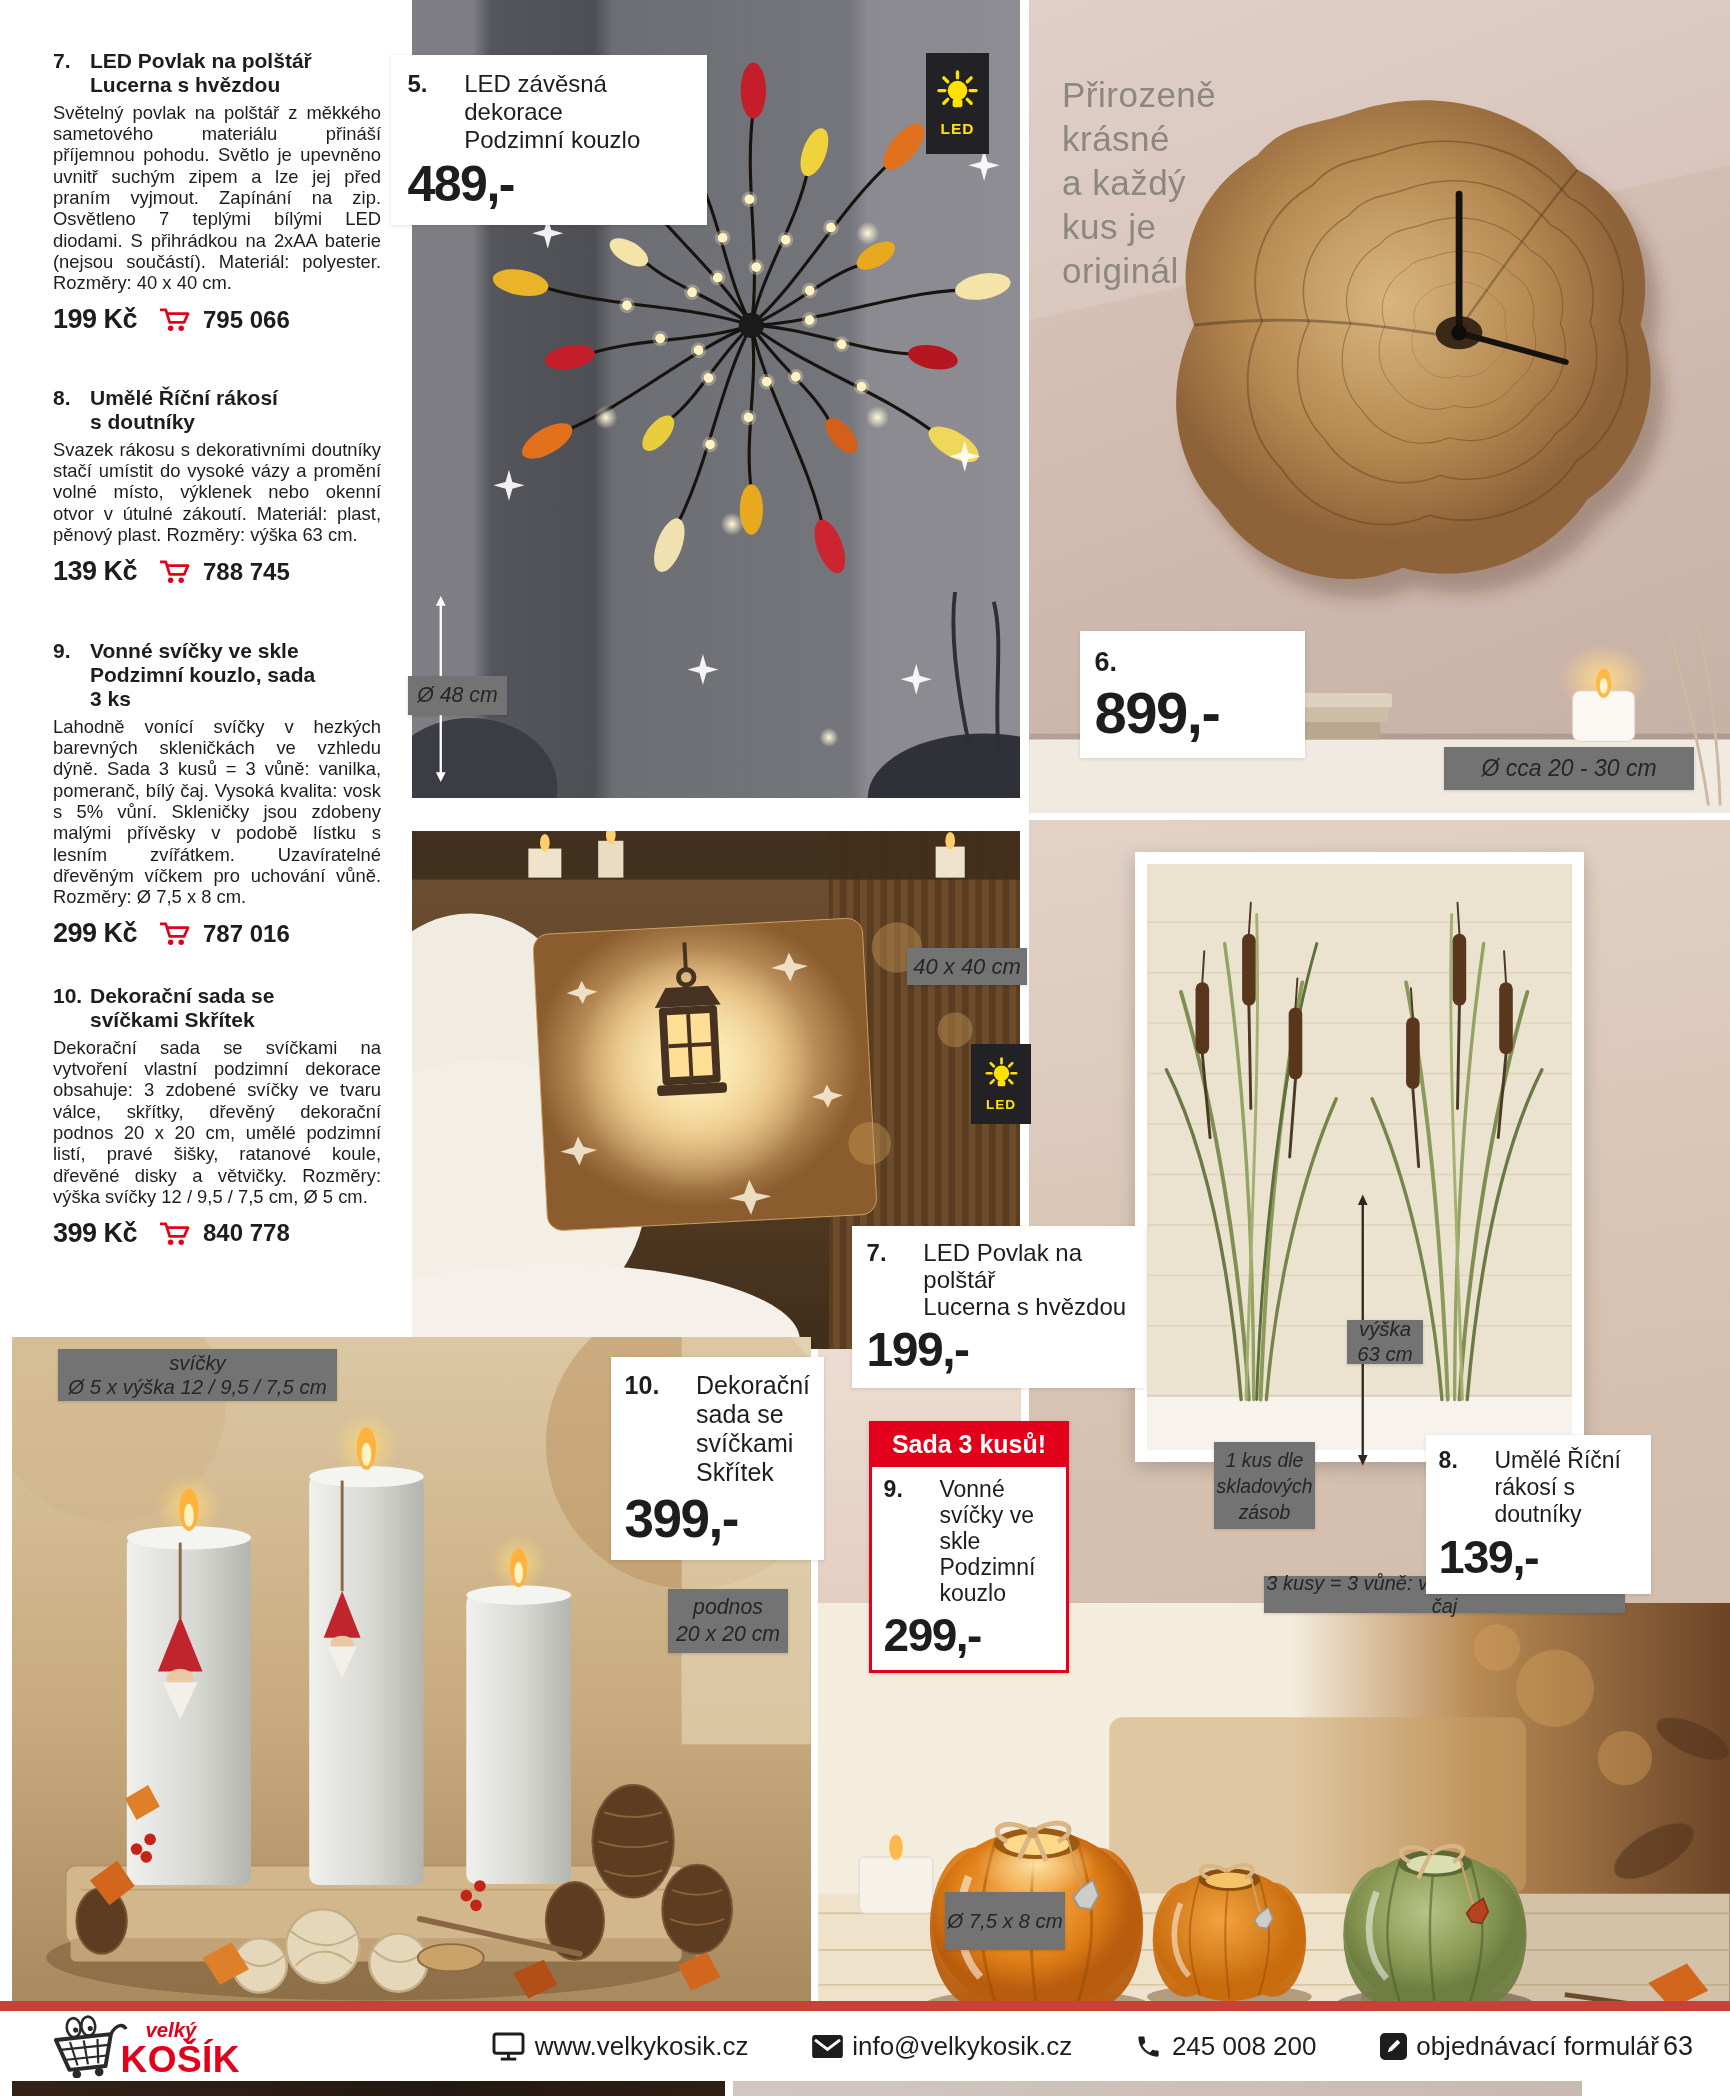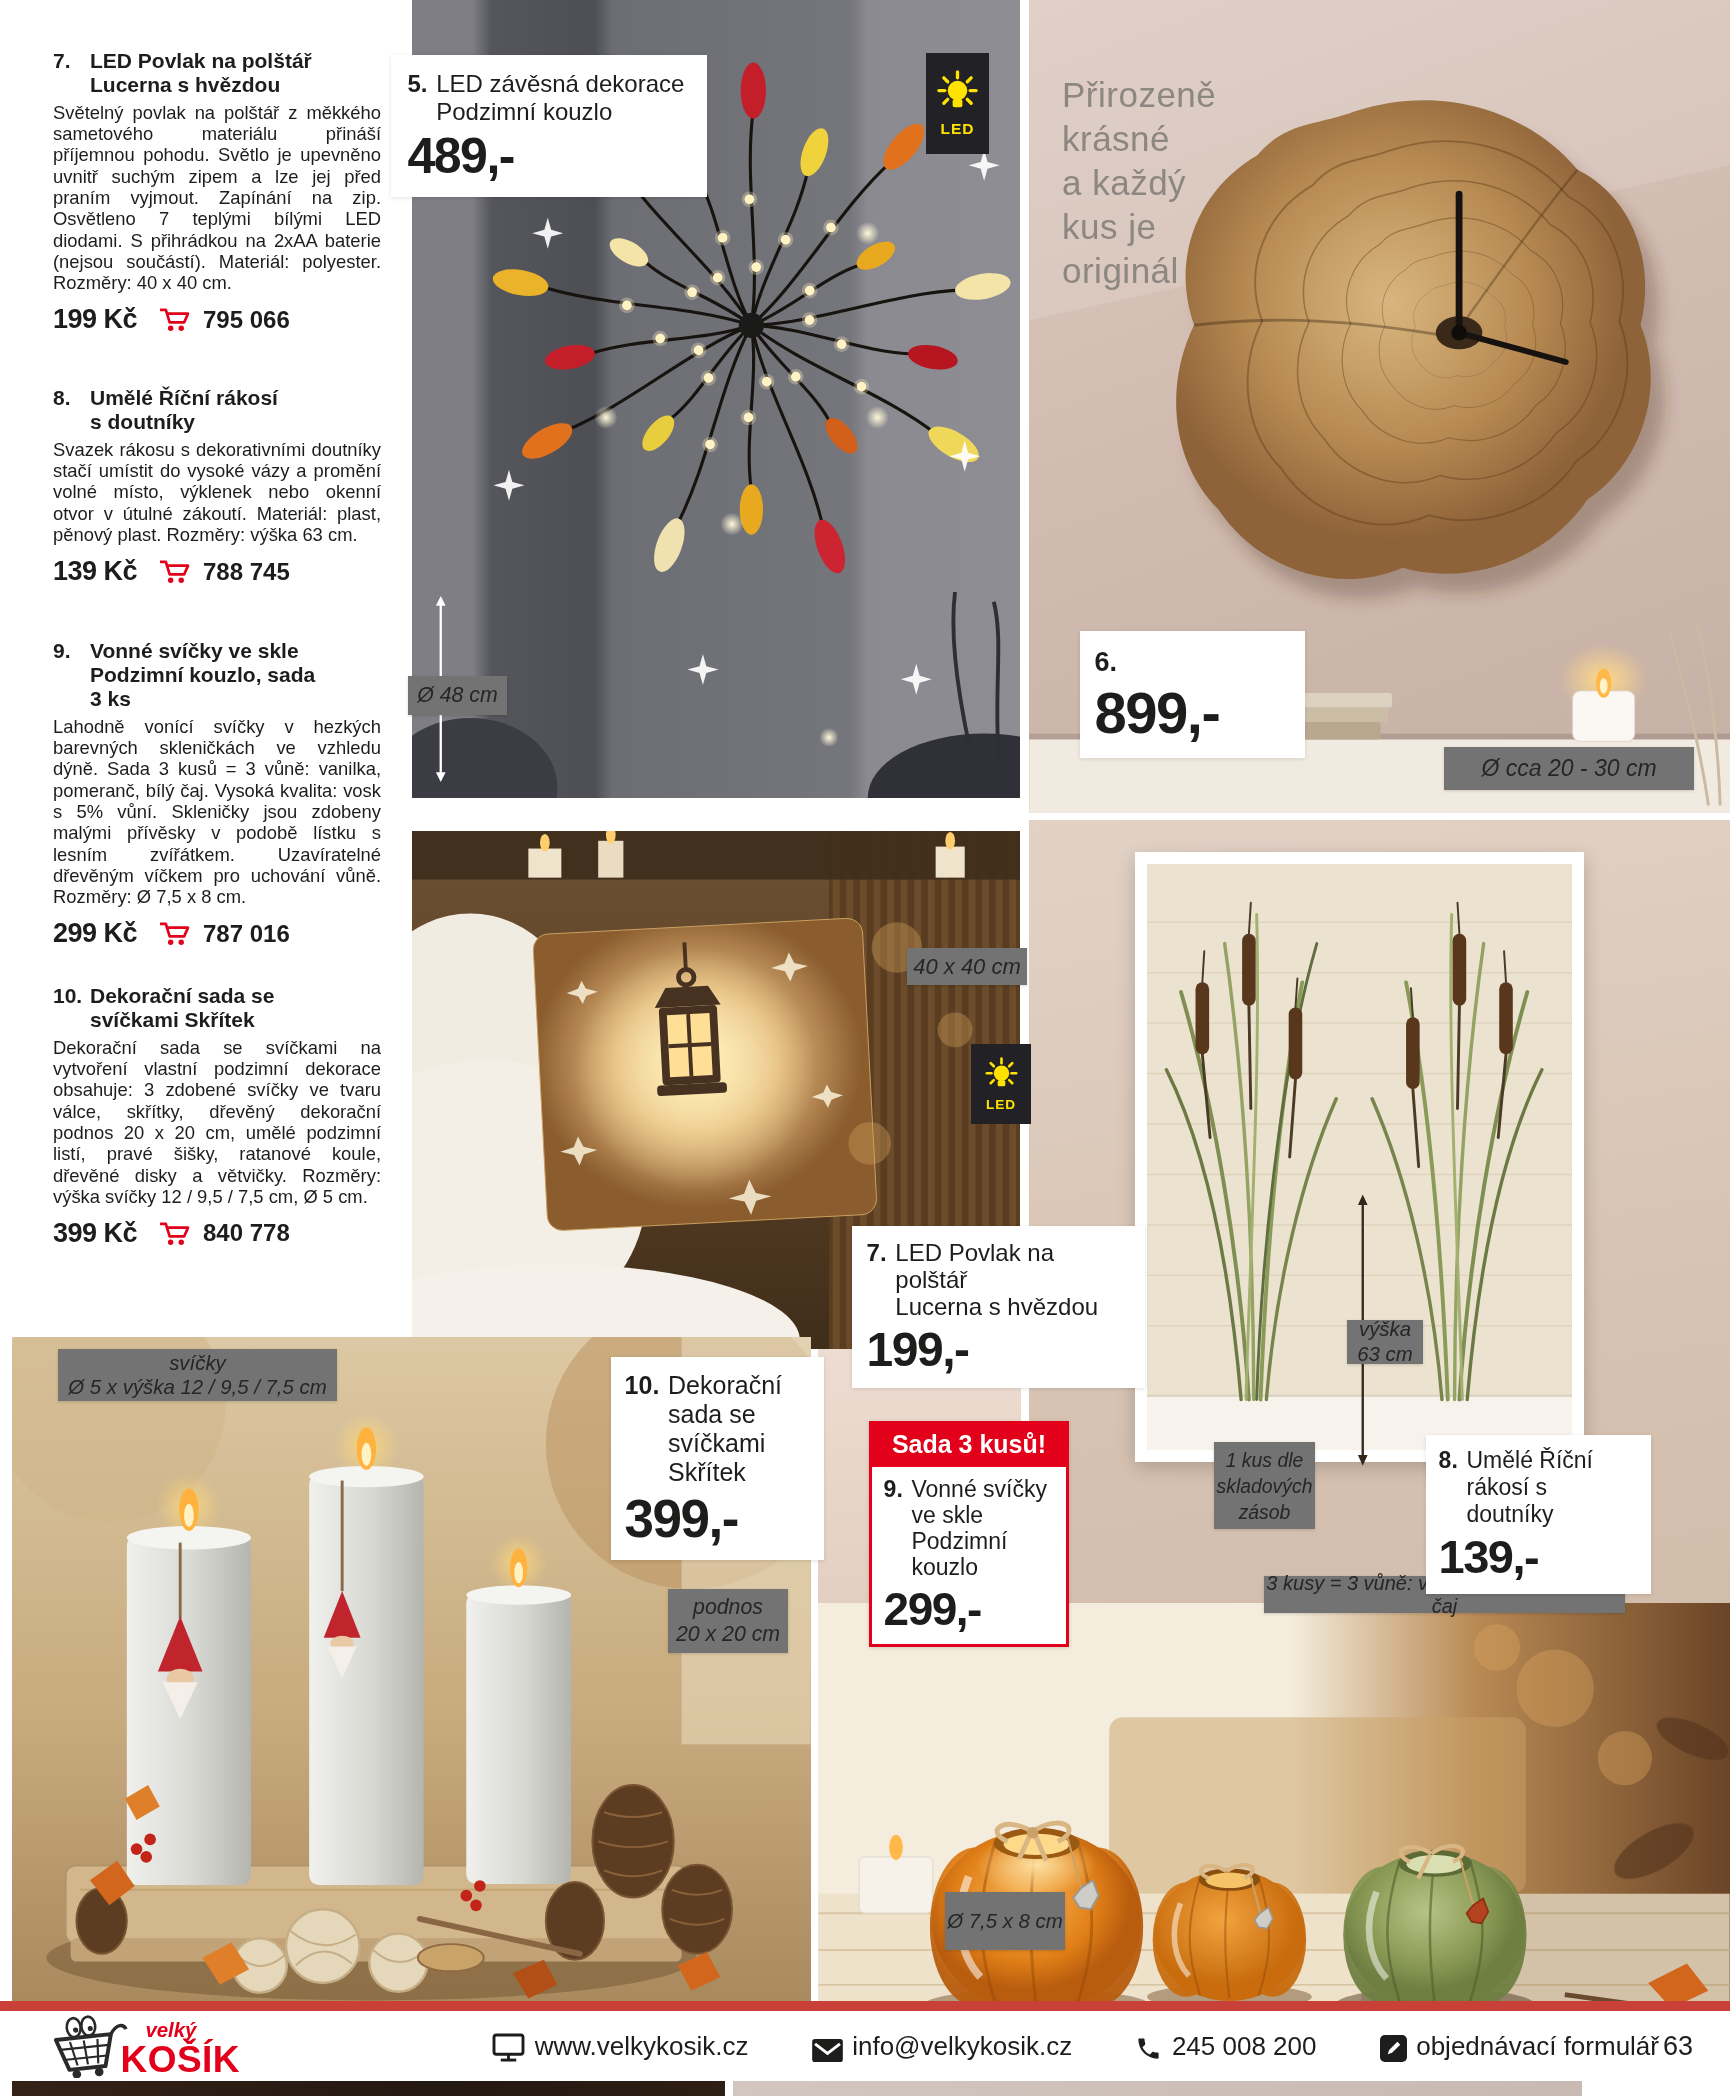--- a/index.html
+++ b/index.html
@@ -16,21 +16,21 @@
   .prod-body{margin-top:4.9px;font-size:18.4px;line-height:21.3px;text-align:justify;}
   .price-row{display:flex;align-items:center;margin-top:10.7px;}
   .price{font-size:27px;font-weight:700;letter-spacing:-0.5px;}
   .cart-icon{margin-left:21.3px;margin-right:11.6px;}
   .code{font-size:24px;font-weight:700;}
 
   
   .callout{position:absolute;background:#fff;box-shadow:0 1px 3.9px rgba(0,0,0,.12);}
   .co-row{display:flex;}
   .co-num{font-weight:700;margin-right:8.7px;}
-  .co-lines span{display:block;}
+  .co-lines span{display:block;margin-left:28px;}
   .co-price{font-weight:700;line-height:.95;letter-spacing:-1.5px;margin-top:7.8px;}
   #co5{left:391px;top:55px;width:283px;padding:14.6px 16.5px 16.5px;font-size:24px;line-height:28px;}
   #co5 .co-price{font-size:50px;}
   #co6{left:1080px;top:631px;width:196px;padding:15.5px 14.6px 17.5px;font-size:27px;line-height:31px;}
   #co6 .co-price{font-size:58px;}
   #co7{left:852px;top:1226px;width:264px;padding:12.6px 14.6px 14.6px;font-size:24px;line-height:27px;}
   #co7 .co-price{font-size:48px;}
   #co8{left:1426px;top:1435px;width:200px;padding:11.6px 12.6px 13.6px;font-size:23px;line-height:27px;}
   #co8 .co-price{font-size:47px;}
   #co10{left:611px;top:1357px;width:186px;padding:13.6px 13.6px 15.5px;font-size:25px;line-height:29px;}
@@ -67,21 +67,21 @@
   #overlay span{display:block;}
 
   
   #footer-line{position:absolute;left:0;top:2001px;width:1730px;height:9.7px;background:#c94039;}
   #footer{position:absolute;left:0;top:2011px;width:1730px;height:71px;background:#fff;}
   #logo{position:absolute;left:45px;top:2.9px;display:flex;align-items:flex-end;}
   #logo-text{margin-left:-13.6px;line-height:1;}
   #logo-top{display:block;color:#e2001a;font-style:italic;font-weight:700;font-size:20.4px;margin-left:25px;}
   #logo-main{display:block;color:#e2001a;font-weight:800;font-size:37px;letter-spacing:0.5px;}
   #contact{position:absolute;left:464px;top:0;height:71px;display:flex;align-items:center;gap:35px;font-size:26px;}
-  .contact-item{display:flex;align-items:flex-end;gap:9.7px;padding-left:28px;}
+  .contact-item{display:flex;align-items:center;gap:9.7px;padding-left:28px;}
   #pagenum{position:absolute;right:37px;top:0;height:71px;display:flex;align-items:center;font-size:27px;}
   .frag{position:absolute;height:14.6px;top:2081px;}
 
   .framewrap{position:absolute;left:1135px;top:852px;border:12.6px solid #fff;box-shadow:0 5.8px 17.5px rgba(0,0,0,.2);}
 </style>
 </head>
 <body>
 
 <div id="page">
 

